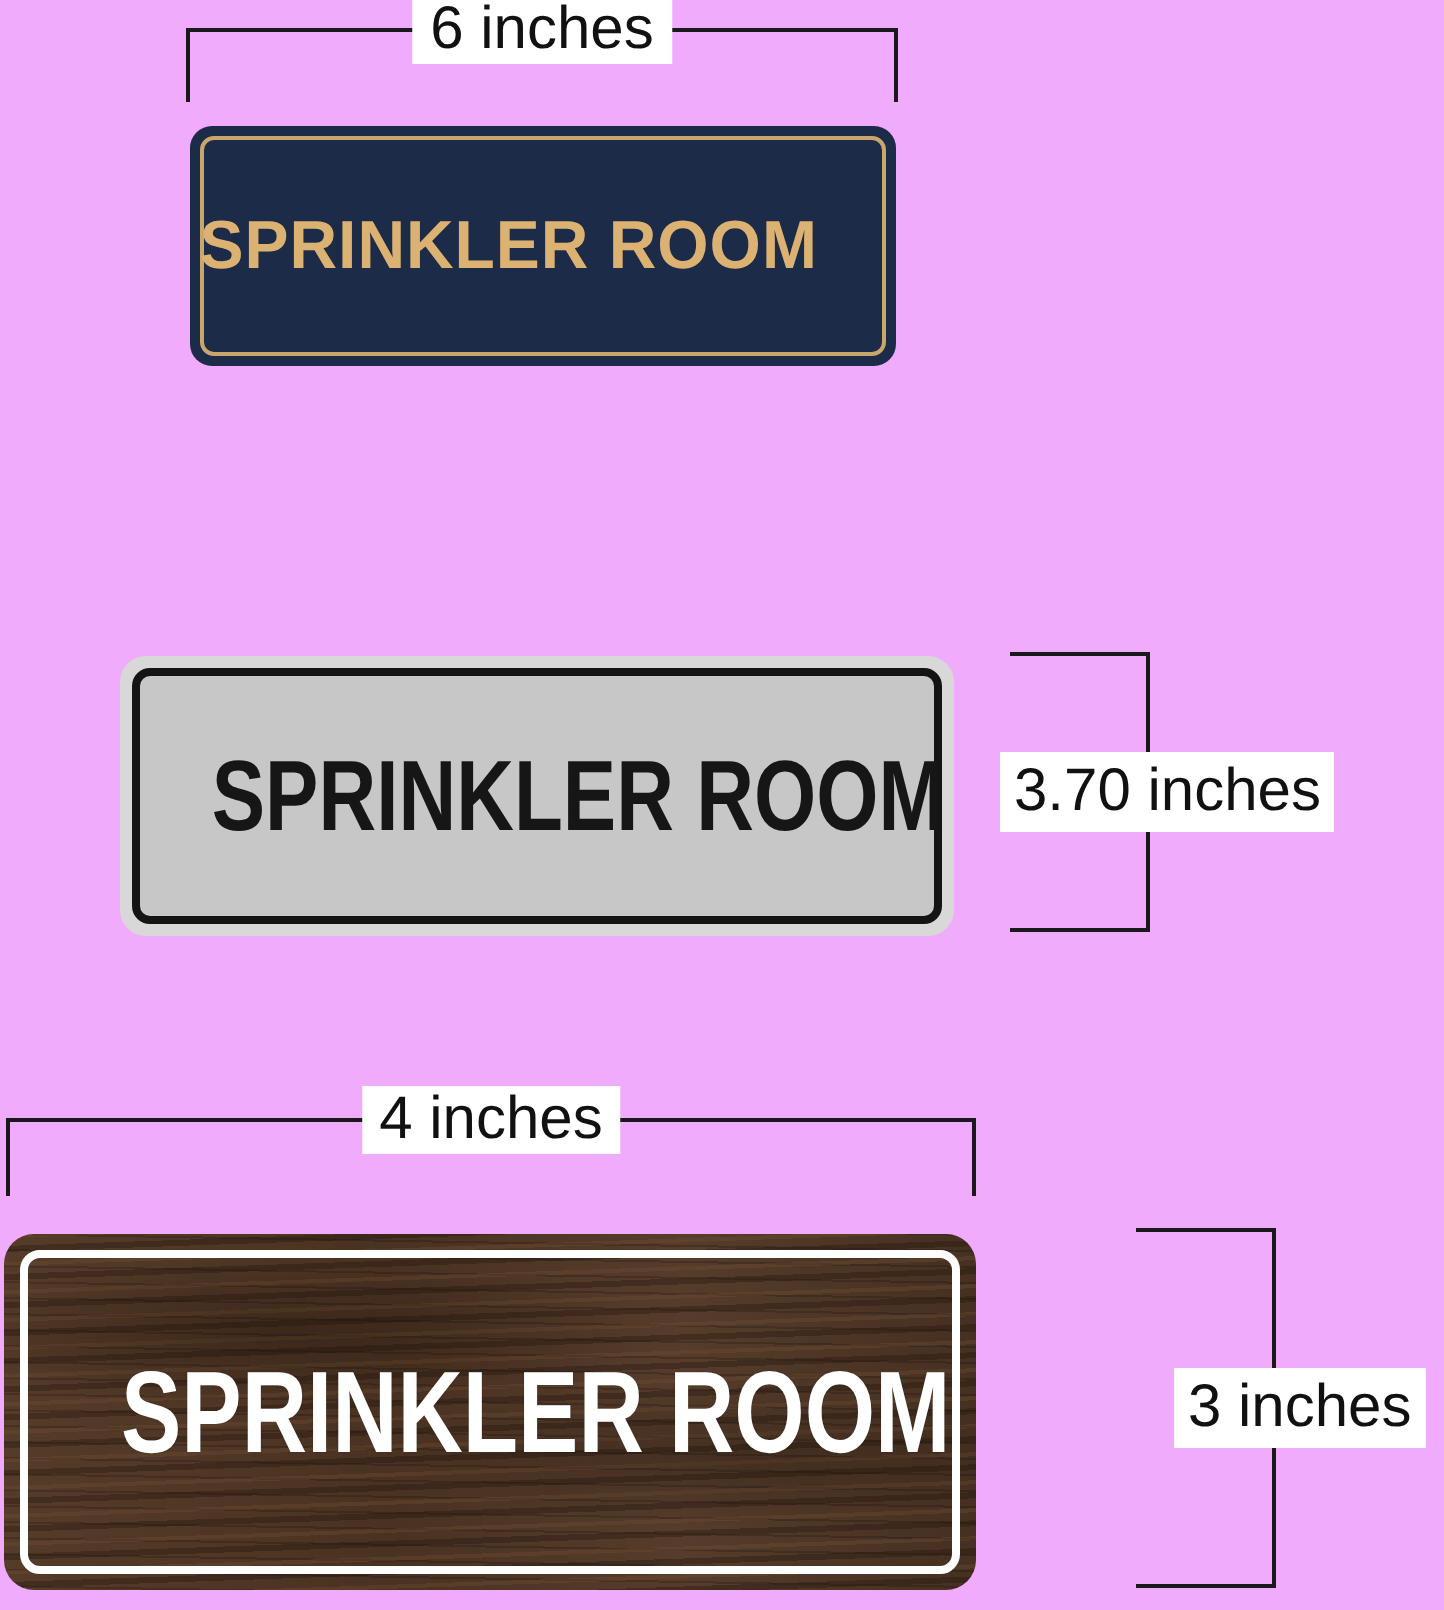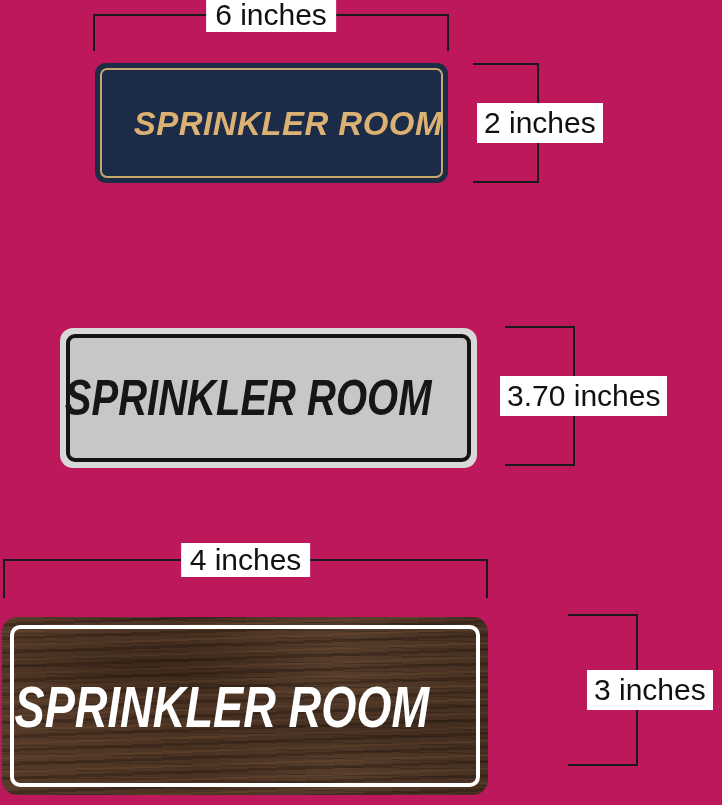--- a/index.html
+++ b/index.html
@@ -1,17 +1,17 @@
 <!DOCTYPE html>
 <html><head>
 <meta charset="utf-8">
 <style>
   html,body{margin:0;padding:0;background:#ffffff;}
   .canvas{
-    position:relative;width:722px;height:805px;background:#be185d;overflow:hidden;
+    position:relative;width:722px;height:805px;background:#f0abfc;overflow:hidden;
     font-family:"Liberation Sans",sans-serif;
   }
   
   .hdim{position:absolute;}
   .hdim .hline{position:absolute;left:0;right:0;top:0;height:2px;background:#1a1a1a;}
   .hdim .tick{position:absolute;top:0;width:2px;background:#1a1a1a;}
   .hdim .tick.left{left:0;}
   .hdim .tick.right{right:0;}
   .hdim .dim-label{
     position:absolute;left:50%;top:-16px;transform:translateX(-50%);
@@ -22,21 +22,21 @@
   .vdim .vline{position:absolute;right:0;top:0;bottom:0;width:2px;background:#1a1a1a;}
   .vdim .tick{position:absolute;left:0;right:0;height:2px;background:#1a1a1a;}
   .vdim .tick.top{top:0;}
   .vdim .tick.bottom{bottom:0;}
   .vdim .dim-label{
     position:absolute;top:50%;transform:translateY(-50%);
     background:#ffffff;padding:5px 7px;white-space:nowrap;
     font-size:30px;line-height:30px;color:#111111;z-index:2;
   }
   
-  .sign{position:absolute;display:flex;align-items:center;justify-content:flex-end;font-style:italic;}
+  .sign{position:absolute;display:flex;align-items:center;justify-content:flex-start;}
   .sign .inner-border{position:absolute;pointer-events:none;}
   .sign .sign-text{position:relative;font-weight:bold;white-space:nowrap;z-index:1;}
 
   
   .sign-navy{
     left:95px;top:63px;width:353px;height:120px;
     background:#1c2b47;border-radius:11px;
   }
   .sign-navy .inner-border{
     inset:5px;border:2px solid #c9a76a;border-radius:7px;
@@ -83,46 +83,40 @@
   .hdim-1 .tick{height:37px;}
   .hdim-2{left:62px;top:276px;width:418px;height:34px;}
   .hdim-2 .tick{height:34px;}
   .hdim-3{left:3px;top:559px;width:485px;height:39px;}
   .hdim-3 .tick{height:39px;}
 
   .vdim-1{left:473px;top:63px;width:66px;height:120px;}
   .vdim-1 .dim-label{left:4px;}
   .vdim-2{left:505px;top:326px;width:70px;height:140px;}
   .vdim-2 .dim-label{left:-5px;}
-  .vdim-3{left:568px;top:614px;width:70px;height:152px;}
+  .vdim-3{left:568px;top:614px;width:70px;height:180px;}
   .vdim-3 .dim-label{left:19px;}
 </style>
 </head>
 <body>
 
 <div class="canvas">
 
   <div class="hdim hdim-1">
     <div class="hline"></div>
     <div class="tick left"></div>
     <div class="tick right"></div>
     <div class="dim-label">6 inches</div>
   </div>
 
   <div class="sign sign-navy">
     <div class="inner-border"></div>
     <div class="sign-text">SPRINKLER ROOM</div>
   </div>
 
-  <div class="vdim vdim-1">
-    <div class="vline"></div>
-    <div class="tick top"></div>
-    <div class="tick bottom"></div>
-    <div class="dim-label">2 inches</div>
-  </div>
 
 
   <div class="sign sign-silver">
     <div class="inner-plate"></div>
     <div class="sign-text">SPRINKLER ROOM</div>
   </div>
 
   <div class="vdim vdim-2">
     <div class="vline"></div>
     <div class="tick top"></div>

